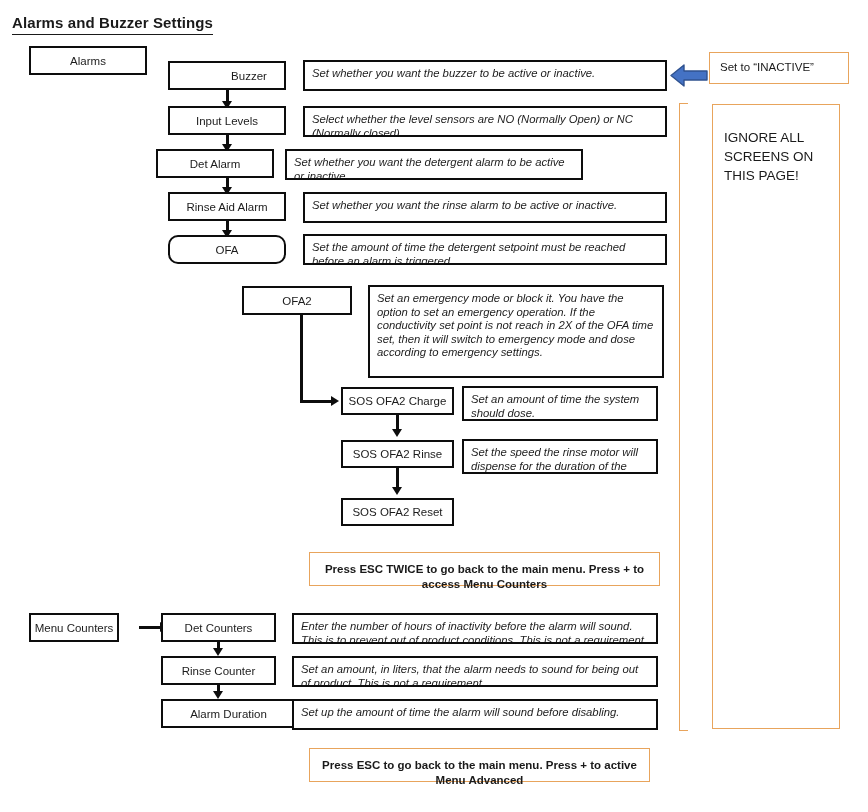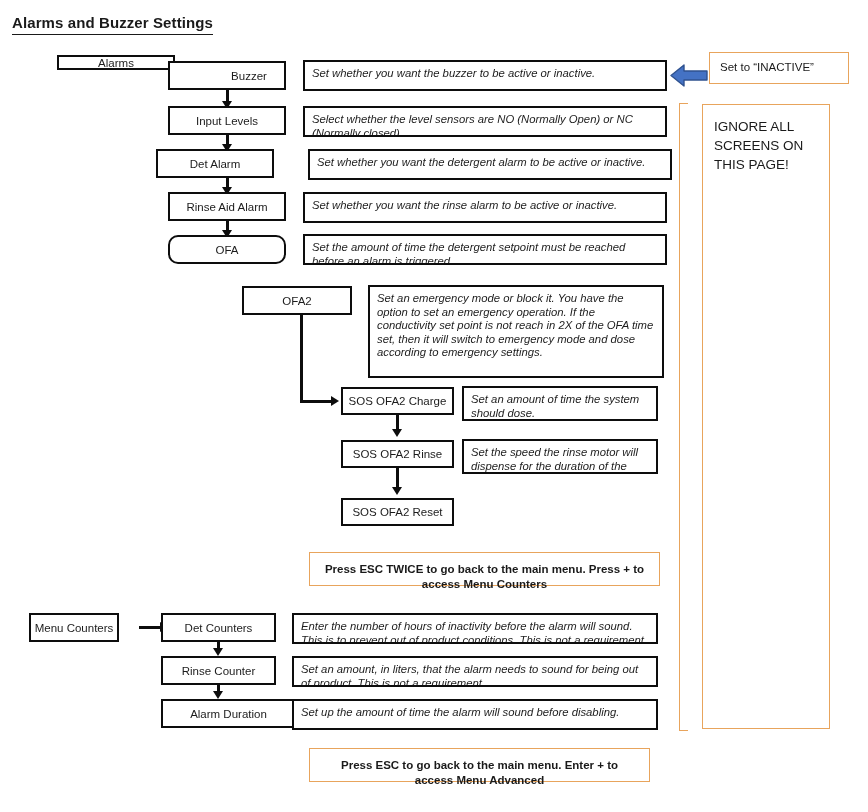--- a/index.html
+++ b/index.html
@@ -78,24 +78,25 @@
     display: block;
     text-align: center;
     font-weight: bold;
     padding: 9px 12px 0 12px;
   }
   .callout.note {
     padding: 7px 10px;
     text-align: left;
   }
   .callout.bignote {
-    padding: 12px 11px;
+    padding: 23px 11px;
     font-size: 13.5px;
     line-height: 19px;
     text-align: left;
+    margin-left: 10px;
   }
 
   
   .bracket {
     position: absolute;
     box-sizing: border-box;
     border-left: 1.6px solid #E8A45C;
     border-top: 1.6px solid #E8A45C;
     border-bottom: 1.6px solid #E8A45C;
     border-right: none;
@@ -132,34 +133,34 @@
   
   .blue-arrow { position: absolute; }
 </style>
 </head>
 <body>
 
 <div id="page">
 
   <div class="page-title">Alarms and Buzzer Settings</div>
 
-  <div class="node" style="left:29px; top:55px; width:118px; height:15px;margin-left:28px;">Alarms</div>
+  <div class="node" style="left:29px; top:46px; width:118px; height:29px;">Alarms</div>
 
   <div class="node" style="left:168px; top:61px; width:118px; height:29px;padding-left:44px;">Buzzer</div>
   <div class="desc" style="left:303px; top:60px; width:364px; height:31px;">Set whether you want the buzzer to be active or inactive.</div>
   <div class="vline" style="left:225.5px; top:90px; height:14px;"></div>
   <div class="arrow-down" style="left:221.5px; top:101px;"></div>
 
   <div class="node" style="left:168px; top:106px; width:118px; height:29px;">Input Levels</div>
   <div class="desc" style="left:303px; top:106px; width:364px; height:31px;">Select whether the level sensors are NO (Normally Open) or NC (Normally closed)</div>
   <div class="vline" style="left:225.5px; top:135px; height:12px;"></div>
   <div class="arrow-down" style="left:221.5px; top:144px;"></div>
 
   <div class="node" style="left:156px; top:149px; width:118px; height:29px;">Det Alarm</div>
-  <div class="desc" style="left:308px; top:149px; width:364px; height:31px;">Set whether you want the detergent alarm to be active or inactive.</div>
+  <div class="desc" style="left:285px; top:149px; width:298px; height:31px;">Set whether you want the detergent alarm to be active or inactive.</div>
   <div class="vline" style="left:225.5px; top:178px; height:12px;"></div>
   <div class="arrow-down" style="left:221.5px; top:187px;"></div>
 
   <div class="node" style="left:168px; top:192px; width:118px; height:29px;">Rinse Aid Alarm</div>
   <div class="desc" style="left:303px; top:192px; width:364px; height:31px;">Set whether you want the rinse alarm to be active or inactive.</div>
   <div class="vline" style="left:225.5px; top:221px; height:12px;"></div>
   <div class="arrow-down" style="left:221.5px; top:230px;"></div>
 
   <div class="node" style="left:168px; top:235px; width:118px; height:29px;border-radius:10px;">OFA</div>
   <div class="desc" style="left:303px; top:234px; width:364px; height:31px;">Set the amount of time the detergent setpoint must be reached before an alarm is triggered.</div>
@@ -195,21 +196,21 @@
   <div class="arrow-down" style="left:213px; top:648px;"></div>
 
   <div class="node" style="left:161px; top:656px; width:115px; height:29px;">Rinse Counter</div>
   <div class="desc" style="left:292px; top:656px; width:366px; height:31px;">Set an amount, in liters, that the alarm needs to sound for being out of product. This is not a requirement.</div>
   <div class="vline" style="left:217px; top:685px; height:9px;"></div>
   <div class="arrow-down" style="left:213px; top:691px;"></div>
 
   <div class="node" style="left:161px; top:699px; width:135px; height:29px;">Alarm Duration</div>
   <div class="desc" style="left:292px; top:699px; width:366px; height:31px;">Set up the amount of time the alarm will sound before disabling.</div>
 
-  <div class="callout center" style="left:309px; top:748px; width:341px; height:34px;">Press ESC to go back to the main menu. Enter + to access Menu Advanced</div>
+  <div class="callout center" style="left:309px; top:748px; width:341px; height:34px;">Press ESC to go back to the main menu. Press + to active Menu Advanced</div>
 
   <div class="blue-arrow" style="left:669px; top:62px; width:40px; height:27px;">
     <svg width="40" height="27" viewBox="0 0 40 27" aria-hidden="true">
       <polygon points="2,13.5 15,3 15,9 38,9 38,18 15,18 15,24" fill="#4472C4" stroke="#2F528F" stroke-width="1.4" stroke-linejoin="round"></polygon>
     </svg>
   </div>
 
   <div class="callout note" style="left:709px; top:52px; width:140px; height:32px;">Set to “INACTIVE”</div>
 
   <div class="bracket" style="left:679px; top:103px; width:9px; height:628px;"></div>

